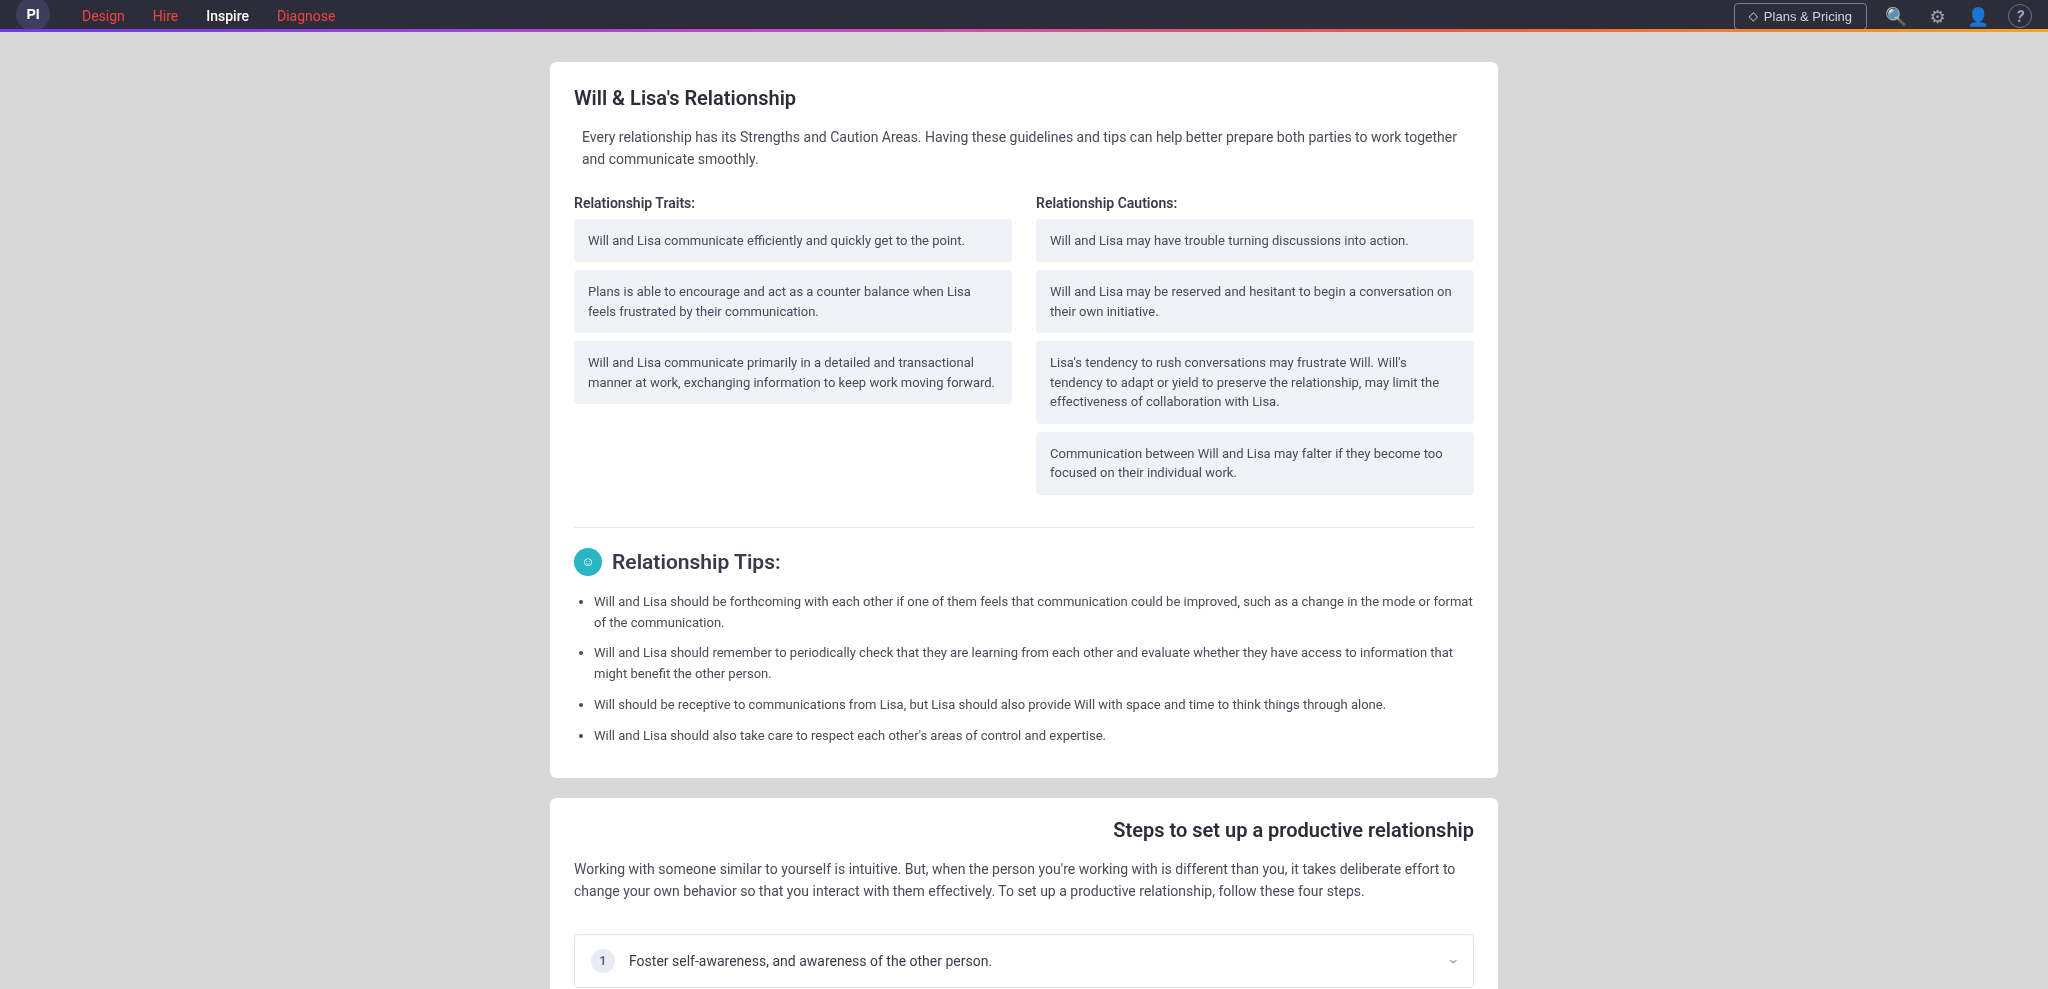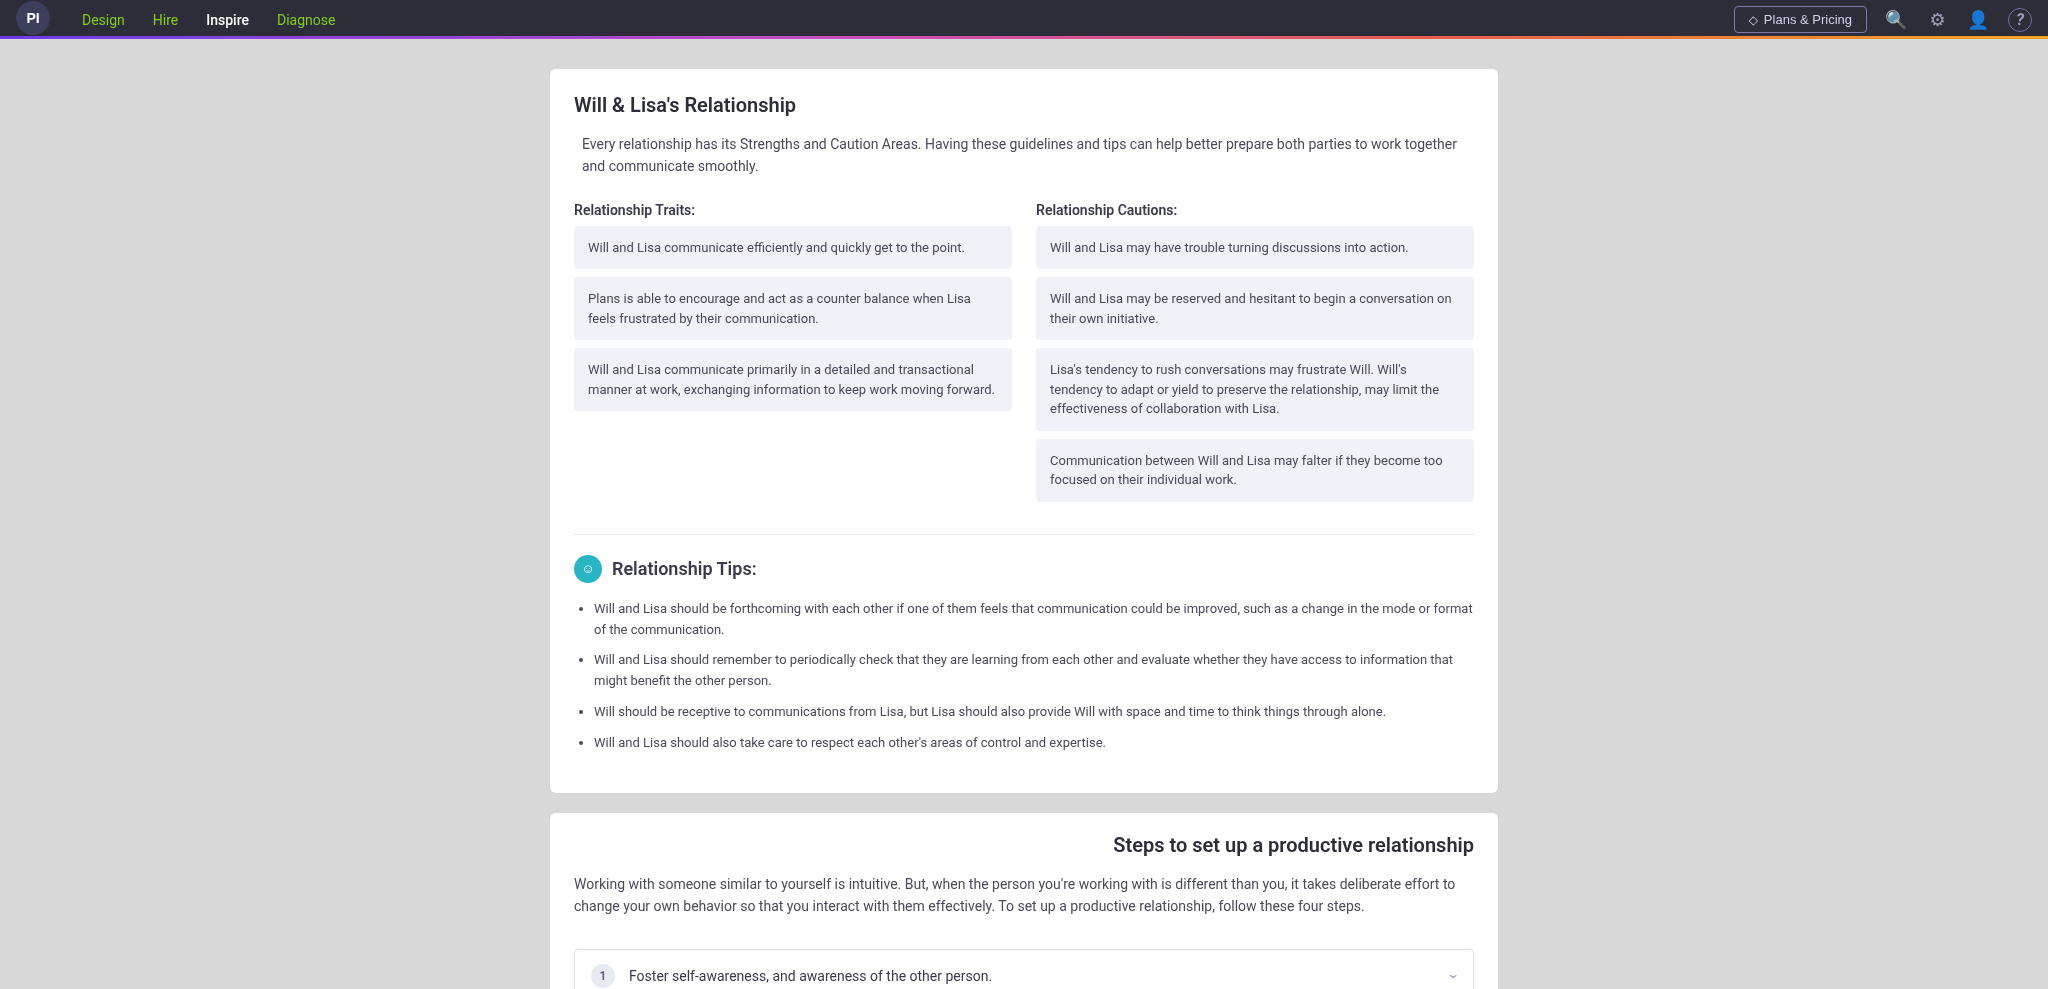--- a/index.html
+++ b/index.html
@@ -6,21 +6,21 @@
 
     body {
       font-family: -apple-system, BlinkMacSystemFont, 'Segoe UI', Roboto, sans-serif;
       background: #d8d8d8;
       min-height: 100vh;
     }
 
     
     .navbar {
       background: #2d2d3a;
-      height: 39px;
+      height: 32px;
       display: flex;
       align-items: center;
       padding: 0 16px;
       position: relative;
       z-index: 10;
     }
 
     .navbar-gradient {
       position: absolute;
       bottom: 0;
@@ -38,21 +38,21 @@
     }
 
     .nav-links {
       display: flex;
       align-items: center;
       gap: 4px;
       flex: 1;
     }
 
     .nav-link {
-      color: #84cc16;
+      color: #ef4444;
       text-decoration: none;
       padding: 6px 12px;
       border-radius: 4px;
       font-size: 14px;
       cursor: pointer;
     }
 
     .nav-link.active {
       color: #ffffff;
       font-weight: 500;
@@ -174,39 +174,39 @@
       justify-content: center;
       flex-shrink: 0;
     }
 
     .tips-icon-inner {
       color: white;
       font-size: 13px;
     }
 
     .tips-title {
-      font-size: 18px;
+      font-size: 21px;
       font-weight: 600;
       color: #3a3a4a;
     }
 
     .tips-list {
       list-style: disc;
       padding-left: 20px;
     }
 
     .tips-list li {
       font-size: 13px;
       color: #4a4a5a;
       line-height: 1.6;
       margin-bottom: 10px;
     }
 
     .tips-list li:last-child {
-      margin-bottom: 15px;
+      margin-bottom: 7px;
     }
 
     
     .steps-section-title {
       font-size: 20px;
       font-weight: 600;
       color: #2d2d3a;
       padding: 20px 24px 16px;
       text-align: right;
     }

